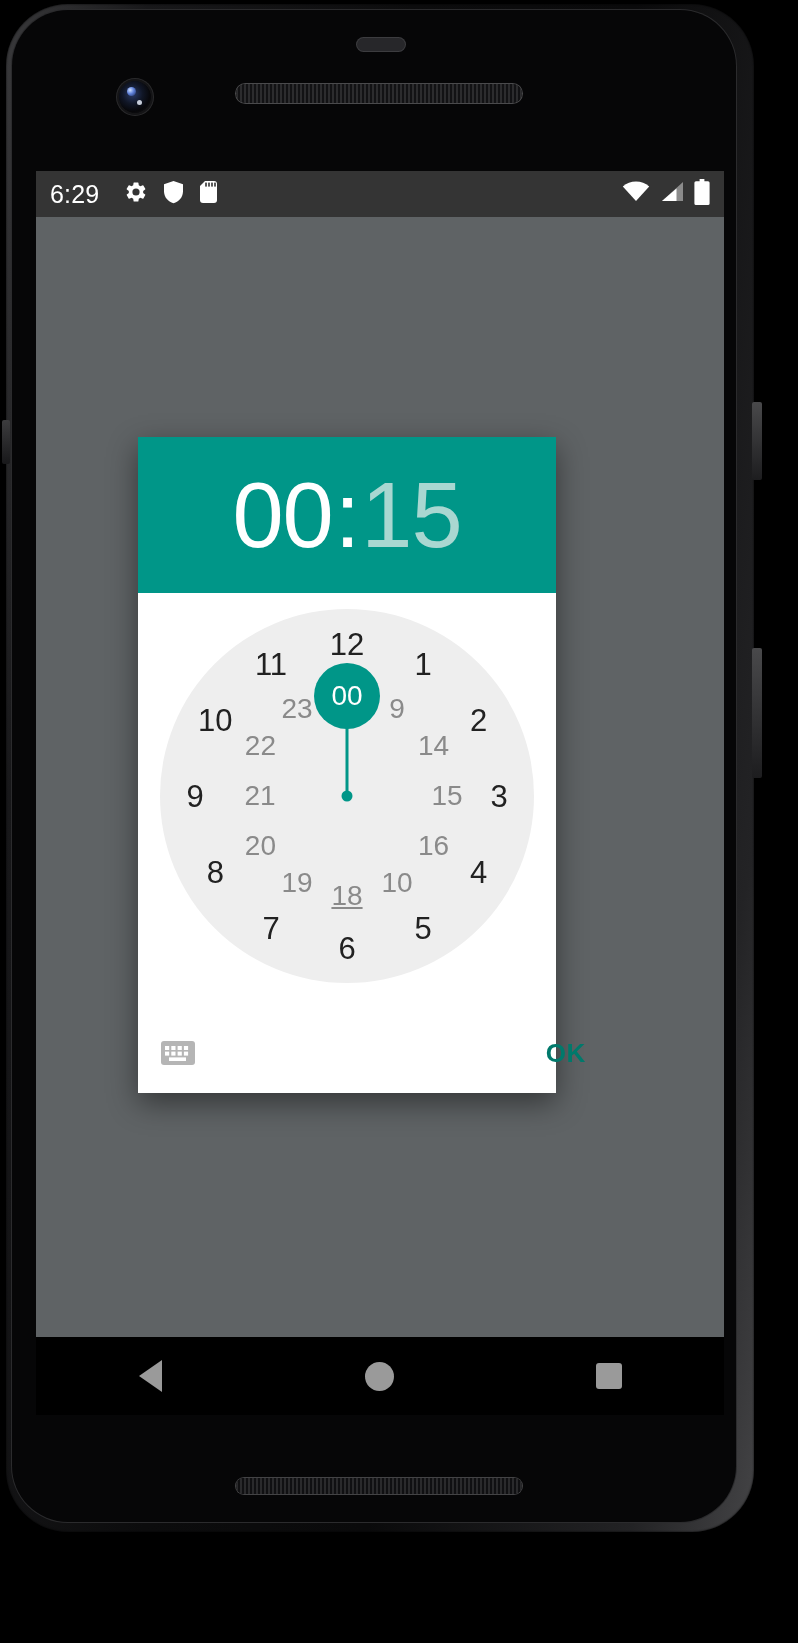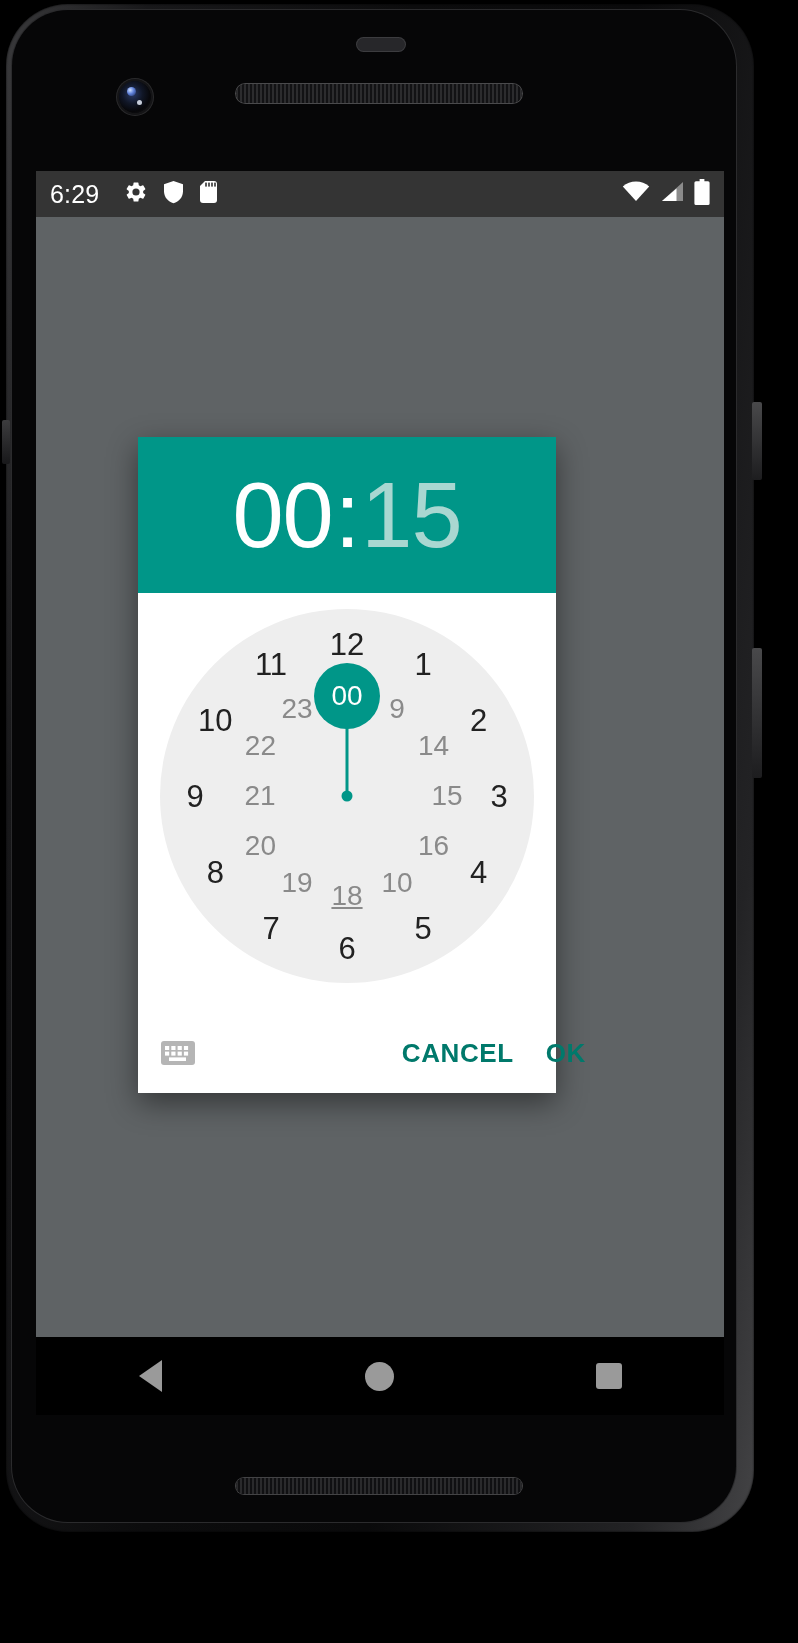--- a/index.html
+++ b/index.html
@@ -267,21 +267,20 @@
             <rect x="16.6" y="6" width="4.2" height="4" fill="#fff"></rect>
             <rect x="22.9" y="6" width="4.2" height="4" fill="#fff"></rect>
             <rect x="4" y="11.6" width="4.2" height="4" fill="#fff"></rect>
             <rect x="10.3" y="11.6" width="4.2" height="4" fill="#fff"></rect>
             <rect x="16.6" y="11.6" width="4.2" height="4" fill="#fff"></rect>
             <rect x="22.9" y="11.6" width="4.2" height="4" fill="#fff"></rect>
             <rect x="8" y="17.4" width="17" height="3.6" fill="#fff"></rect>
           </svg>
         </div>
         <div class="spacer"></div>
-        <div class="txt-btn">CANCEL</div>
         <div class="txt-btn">OK</div>
       </div>
 
     </div>
   </div>
 
   <div class="navbar">
     <div class="nav-btn">
       <span class="nav-back"></span>
     </div>

